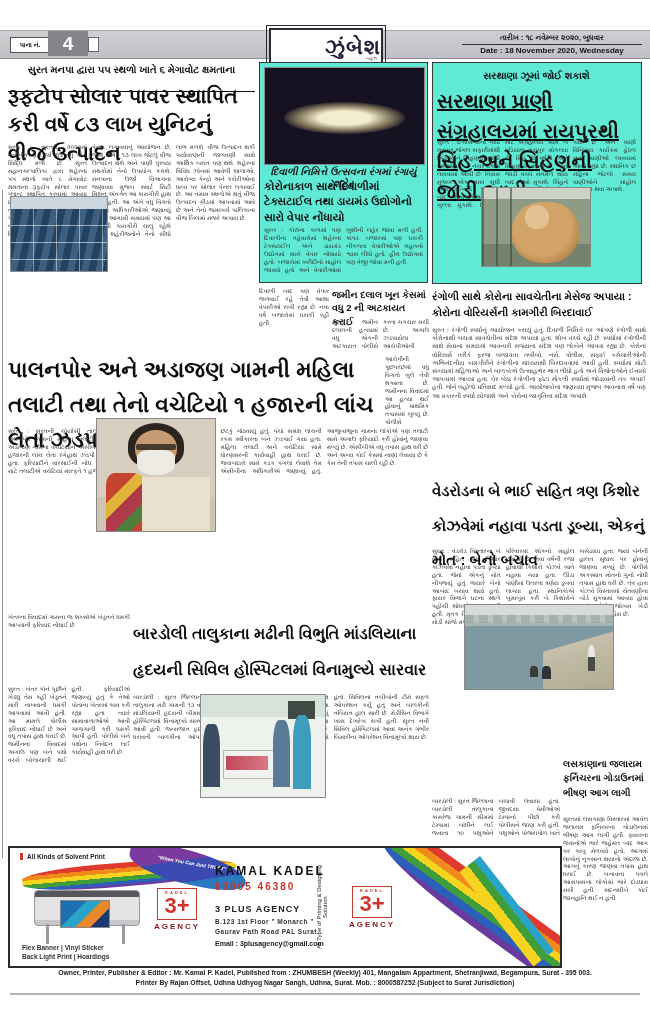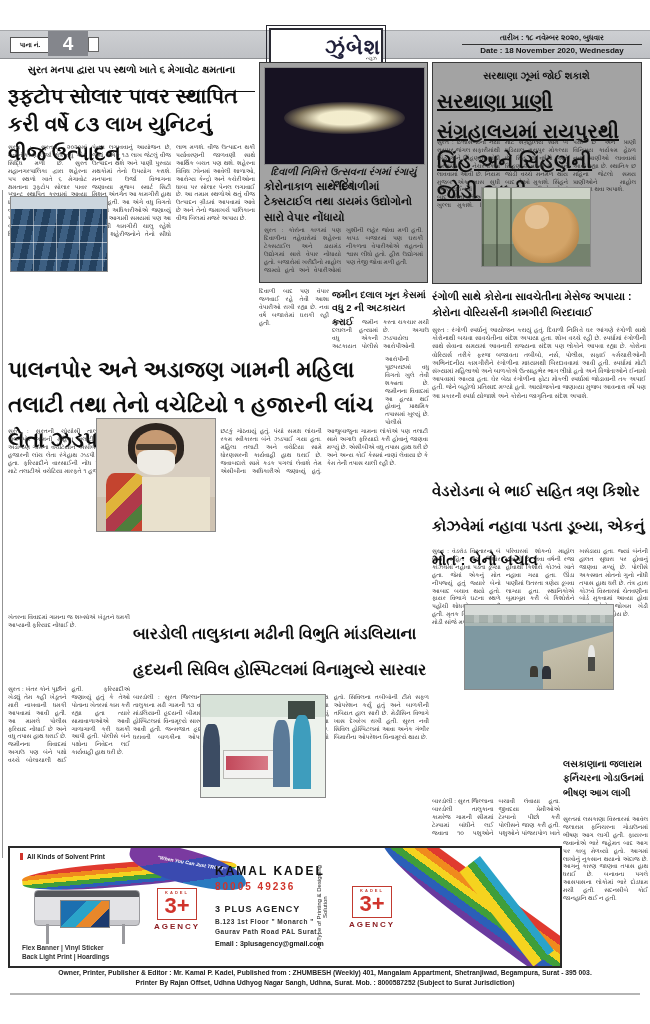--- a/index.html
+++ b/index.html
@@ -14,21 +14,21 @@
   .masthead{left:269px;top:28px;width:110px;height:33px;background:#fff;border:2px solid #2a2a33;outline:1px solid #2a2a33;outline-offset:2px;display:flex;align-items:center;justify-content:flex-end;}
   .masthead .mt{font-size:21px;font-weight:bold;color:#20203a;letter-spacing:1px;}
   .masthead .ms{position:absolute;right:4px;bottom:1px;font-size:5px;color:#444;}
   .date-guj{left:462px;top:33px;width:180px;text-align:center;font-size:7.5px;font-weight:bold;}
   .date-div{left:462px;top:44px;width:180px;height:1px;background:#333;}
   .date-eng{left:462px;top:46px;width:180px;text-align:center;font-size:8px;font-weight:bold;}
   
   .kicker{font-weight:bold;text-align:center;color:#0d0d0d;}
   .hl{font-weight:bold;text-align:left;color:#0d0d0d;}
   .bd{font-size:6px;line-height:1.32;text-align:justify;color:#2b2b2b;overflow:hidden;column-gap:5px;word-break:break-word;}
-  .box{border:1.5px solid #3a3a3a;background:#a3a3a3;}
+  .box{border:1.5px solid #3a3a3a;background:#5eead4;}
   .ph{border:1px solid #8a8a8a;overflow:hidden;}
   .scanline{left:2px;top:190px;width:1px;height:668px;background:rgba(40,40,40,.5);}
   
   .ph-solar{background:linear-gradient(180deg,#ccd6de 0 16%,transparent 16%),repeating-linear-gradient(102deg,#3d5f82 0 7px,#24415f 7px 14px);background-color:#2c4a68;}
   .ph-solar i{position:absolute;left:0;top:16%;width:100%;height:84%;background:repeating-linear-gradient(180deg,transparent 0 16px,rgba(255,255,255,.55) 16px 17px),repeating-linear-gradient(90deg,transparent 0 22px,rgba(255,255,255,.45) 22px 23px);}
   .ph-night{background:#171222;}
   .ph-night .g1{position:absolute;left:12%;top:35%;width:76%;height:34%;border-radius:50%;background:radial-gradient(ellipse at center,rgba(255,248,214,.95) 0 30%,rgba(255,236,160,.45) 55%,transparent 75%);}
   .ph-night .g2{position:absolute;left:0;top:0;width:100%;height:100%;background:radial-gradient(circle 2px at 12% 22%,#ffe9a8 0 1px,transparent 2px),radial-gradient(circle 2px at 30% 12%,#ffd Integer,transparent 2px),radial-gradient(circle 2px at 82% 18%,#ffe9a8 0 1px,transparent 2px),radial-gradient(circle 2px at 64% 80%,#ffd98a 0 1px,transparent 2px),radial-gradient(circle 2px at 22% 84%,#cfd6ff 0 1px,transparent 2px),radial-gradient(circle 2px at 90% 70%,#ffe9a8 0 1px,transparent 2px);}
   .ph-lion{background:linear-gradient(180deg,#ccd2c6 0 14%,#8e9c85 14% 72%,#75826e 72%);}
   .ph-lion .fence{position:absolute;left:0;top:0;width:38%;height:100%;background:repeating-linear-gradient(90deg,rgba(55,65,50,.55) 0 2px,transparent 2px 14px);}
@@ -194,21 +194,21 @@
         <span class="leg2"></span>
     </div>
     <div class="svc" style="top:96px;">Flex Banner | Vinyl Sticker</div>
     <div class="svc" style="top:105px;">Back Light Print | Hoardings</div>
     <div class="logo3p" style="left:140px;top:40px;width:54px;">
       <span class="bx"><span class="kd">KADEL</span><span class="mk">3+</span></span>
       <span class="ag">AGENCY</span>
     </div>
     <div class="contact">
       <div class="cname">KAMAL KADEL</div>
-      <div class="cphone">80005 49236</div>
+      <div class="cphone">80005 46380</div>
       <div class="cagency">3 PLUS AGENCY</div>
       <div class="caddr">B.123 1st Floor " Monarch "</div>
       <div class="caddr" style="margin-top:0;">Gaurav Path Road PAL Surat.</div>
       <div class="cemail">Email : 3plusagency@gmail.com</div>
     </div>
     <div class="vtext">All Type of Printing &amp; Designing Solution</div>
     <div class="logo3p" style="left:336px;top:38px;width:52px;">
       <span class="bx"><span class="kd">KADEL</span><span class="mk">3+</span></span>
       <span class="ag">AGENCY</span>
     </div>

